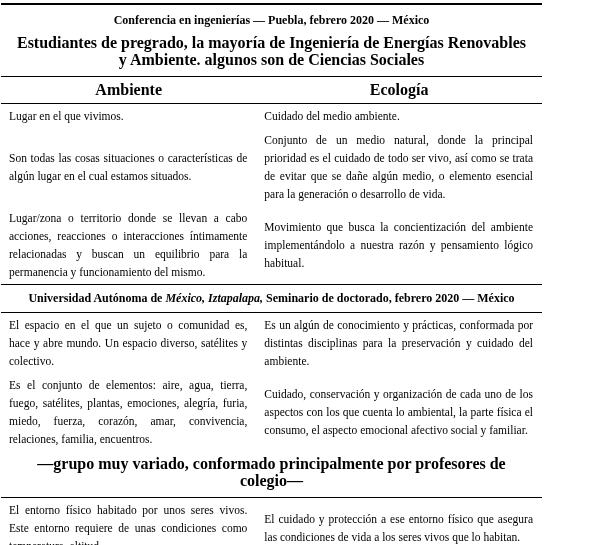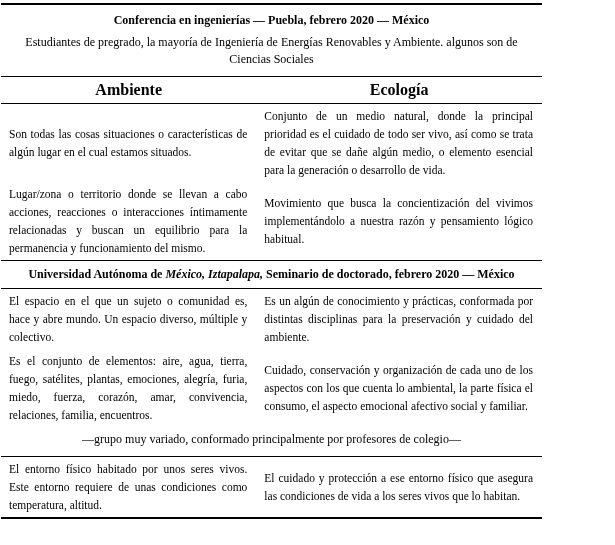--- a/index.html
+++ b/index.html
@@ -25,23 +25,23 @@
   .b-top    { border-top: 1px solid #000; }
   .b-bottom { border-bottom: 1px solid #000; }
   .sec-title {
     font-weight: bold;
     text-align: center;
     font-size: 12px;
     line-height: 17px;
     padding: 7px 10px 3px 10px;
   }
   .sec-subtitle {
-    font-weight: normal;
+    font-weight: bold;
     text-align: center;
-    font-size: 12px;
+    font-size: 16px;
     line-height: 17px;
     padding: 7px 12px 8px 12px;
   }
   .sec-title.single {
     padding: 5px 10px 5px 10px;
     margin-left: 38px;
   }
   .sec-title.tight-bottom { padding-bottom: 1px; }
   .sec-subtitle.tight-top { padding-top: 4px; }
   th.col-head {
@@ -76,33 +76,37 @@
         <td colspan="2" class="sec-title tight-bottom">Conferencia en ingenierías — Puebla, febrero 2020 — México</td>
       </tr>
       <tr>
         <td colspan="2" class="sec-subtitle tight-top b-bottom">Estudiantes de pregrado, la mayoría de Ingeniería de Energías Renovables y Ambiente. algunos son de Ciencias Sociales</td>
       </tr>
       <tr>
         <th class="col-head b-bottom">Ambiente</th>
         <th class="col-head b-bottom">Ecología</th>
       </tr>
       <tr>
+        <td class="cell">Lugar en el que vivimos.</td>
+        <td class="cell">Cuidado del medio ambiente.</td>
+      </tr>
+      <tr>
         <td class="cell">Son todas las cosas situaciones o características de algún lugar en el cual estamos situados.</td>
         <td class="cell">Conjunto de un medio natural, donde la principal prioridad es el cuidado de todo ser vivo, así como se trata de evitar que se dañe algún medio, o elemento esencial para la generación o desarrollo de vida.</td>
       </tr>
       <tr>
         <td class="cell">Lugar/zona o territorio donde se llevan a cabo acciones, reacciones o interacciones íntimamente relacionadas y buscan un equilibrio para la permanencia y funcionamiento del mismo.</td>
-        <td class="cell">Movimiento que busca la concientización del vivimos implementándolo a nuestra razón y pensamiento lógico habitual.</td>
+        <td class="cell">Movimiento que busca la concientización del ambiente implementándolo a nuestra razón y pensamiento lógico habitual.</td>
       </tr>
 
       <tr>
         <td colspan="2" class="sec-title single b-top b-bottom"><span>Universidad Autónoma de </span><i>México, Iztapalapa,</i><span> Seminario de doctorado, febrero 2020 — México</span></td>
       </tr>
       <tr>
-        <td class="cell">El espacio en el que un sujeto o comunidad es, hace y abre mundo. Un espacio diverso, múltiple y colectivo.</td>
+        <td class="cell">El espacio en el que un sujeto o comunidad es, hace y abre mundo. Un espacio diverso, satélites y colectivo.</td>
         <td class="cell">Es un algún de conocimiento y prácticas, conformada por distintas disciplinas para la preservación y cuidado del ambiente.</td>
       </tr>
 
       <tr>
         <td class="cell">Es el conjunto de elementos: aire, agua, tierra, fuego, satélites, plantas, emociones, alegría, furia, miedo, fuerza, corazón, amar, convivencia, relaciones, familia, encuentros.</td>
         <td class="cell">Cuidado, conservación y organización de cada uno de los aspectos con los que cuenta lo ambiental, la parte física el consumo, el aspecto emocional afectivo social y familiar.</td>
       </tr>
       <tr>
         <td colspan="2" class="sec-subtitle tight-top b-bottom">—grupo muy variado, conformado principalmente por profesores de colegio—</td>
       </tr>

